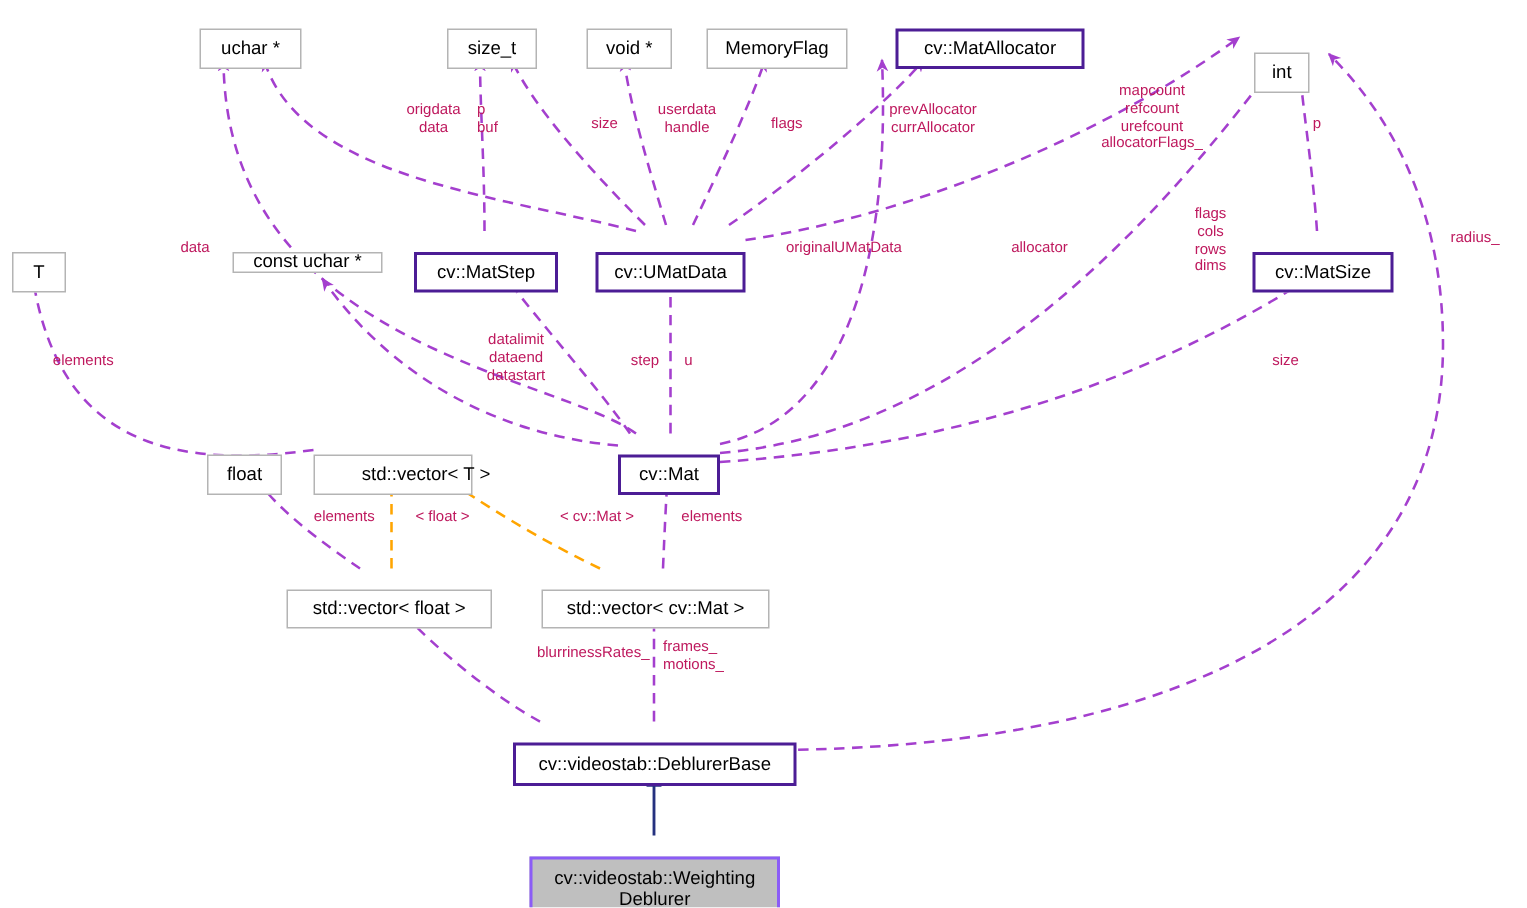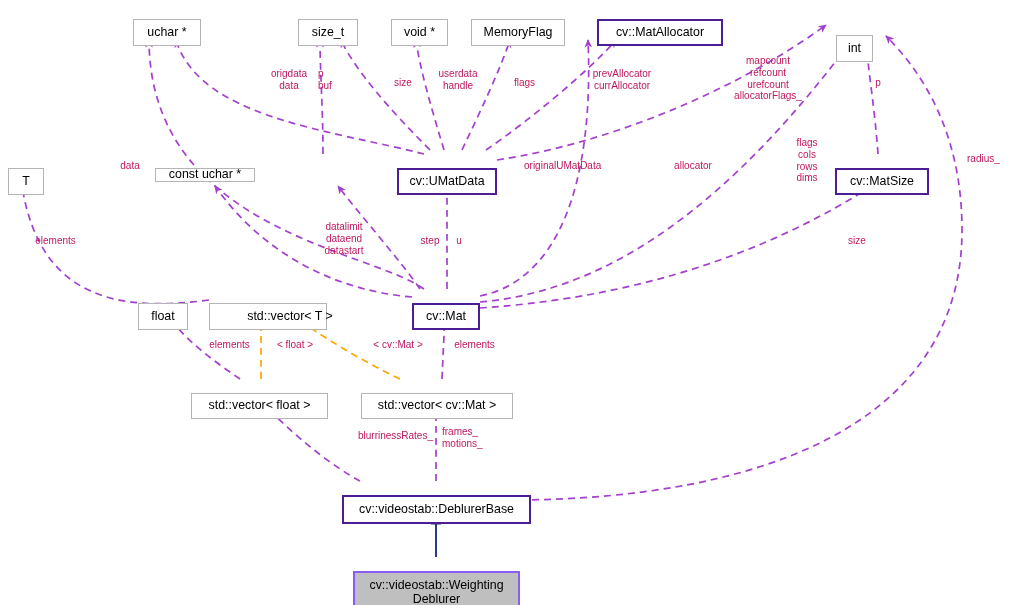--- a/index.html
+++ b/index.html
@@ -159,34 +159,37 @@
   </div>
 
   <div class="node plain" style="left:8px; top:154px; width:36px; height:27px;">
     <span>T</span>
   </div>
 
   <div class="node plain" style="left:155px; top:154px; width:100px; height:14px;">
     <span>const uchar *</span>
   </div>
 
+  <div class="node strong" style="left:276px; top:154px; width:96px; height:27px;">
+    <span>cv::MatStep</span>
+  </div>
 
   <div class="node strong" style="left:397px; top:154px; width:100px; height:27px;">
     <span>cv::UMatData</span>
   </div>
 
   <div class="node strong" style="left:835px; top:154px; width:94px; height:27px;">
     <span>cv::MatSize</span>
   </div>
 
   <div class="node plain" style="left:138px; top:289px; width:50px; height:27px;">
     <span>float</span>
   </div>
 
-  <div class="node plain" style="left:209px; top:289px; width:118px; height:27px;padding-left:44px;">
+  <div class="node plain" style="left:209px; top:289px; width:106px; height:27px;padding-left:44px;">
     <span>std::vector&lt; T &gt;</span>
   </div>
 
   <div class="node strong" style="left:412px; top:289px; width:68px; height:27px;">
     <span>cv::Mat</span>
   </div>
 
   <div class="node plain" style="left:361px; top:379px; width:152px; height:26px;">
     <span>std::vector&lt; cv::Mat &gt;</span>
   </div>

